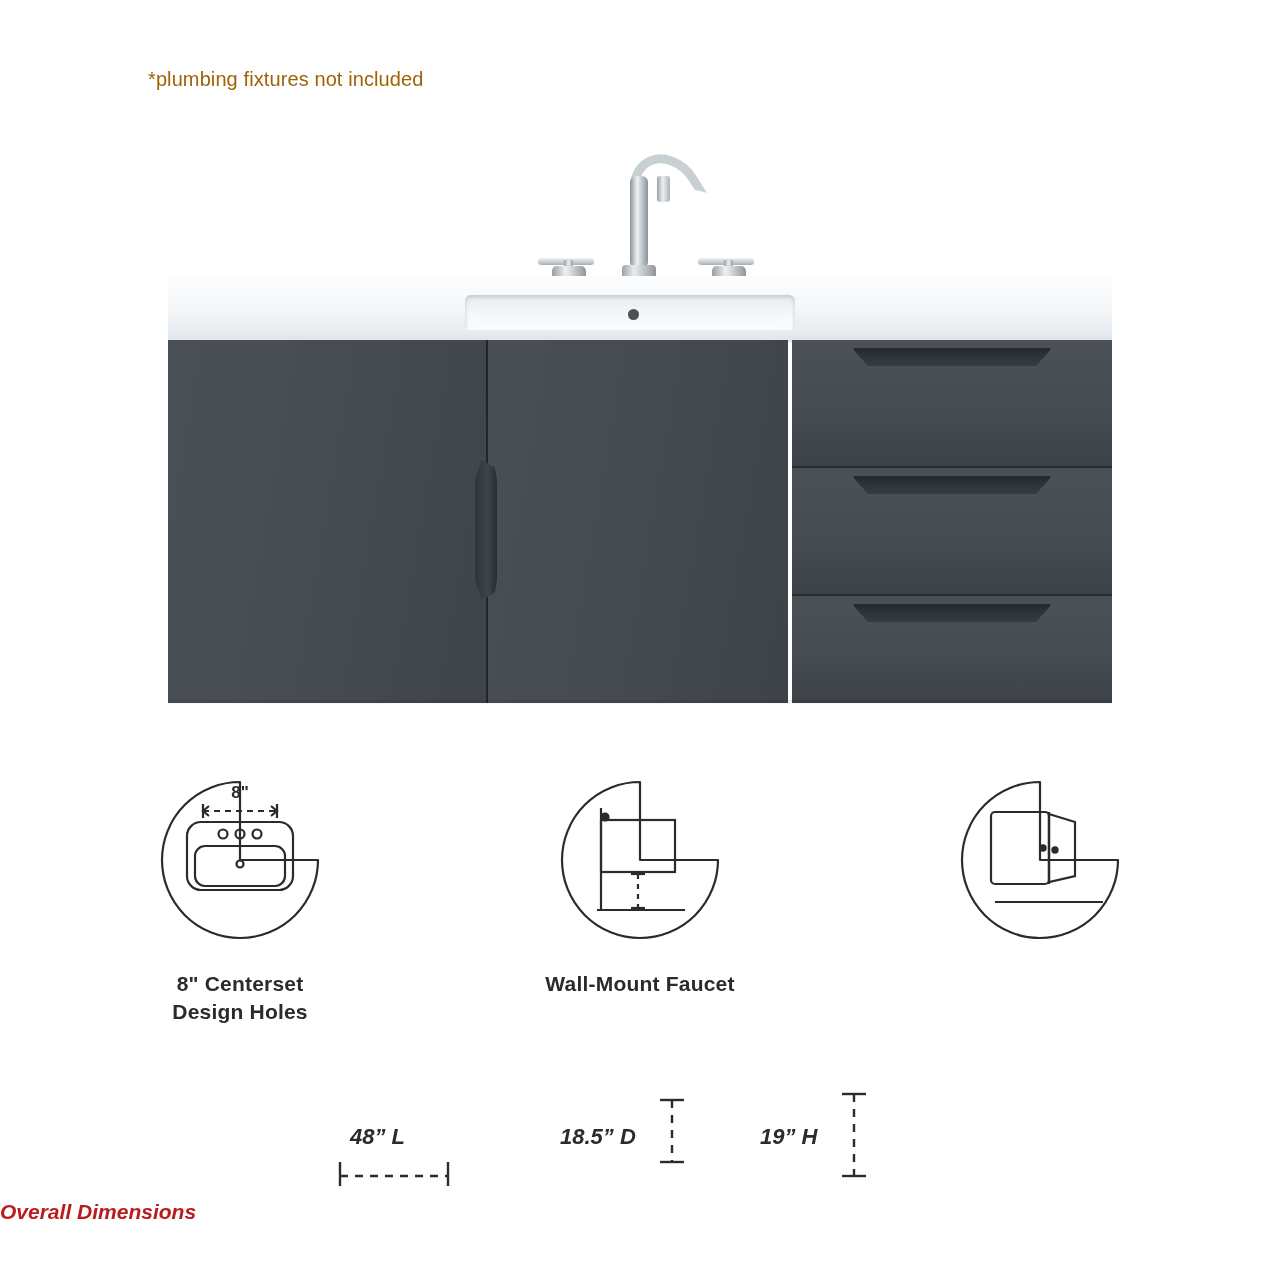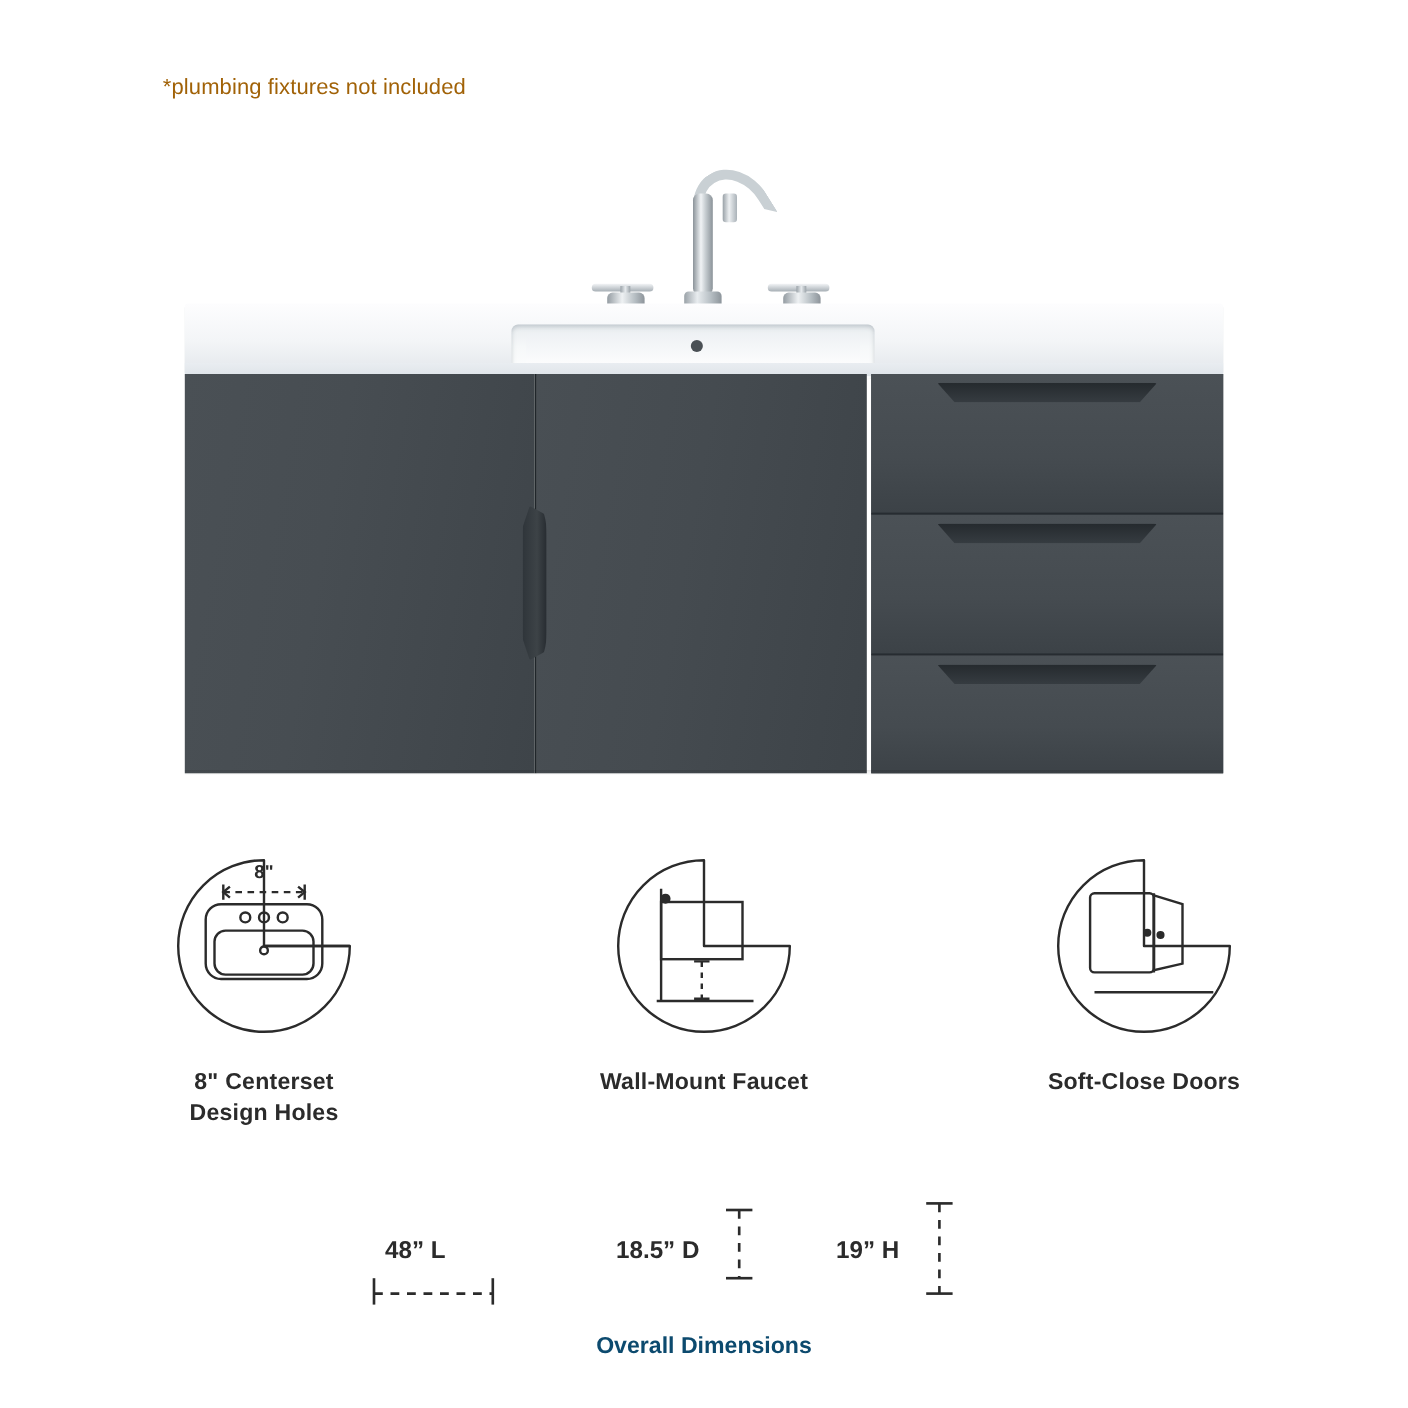--- a/index.html
+++ b/index.html
@@ -267,43 +267,42 @@
     line-height: 28px;
     letter-spacing: .2px;
   }
 
   
   .dimensions {
     position: absolute;
     left: 0;
     top: 1090px;
     width: 1280px;
-    text-align: center;
+    font-style: italic;
   }
   .dim-row {
     display: flex;
     justify-content: center;
     align-items: flex-start;
     gap: 0px;
   }
   .dim-item {
     position: relative;
     height: 110px;
   }
   .dim-text {
     font-size: 22px;
     font-weight: bold;
     color: #2b2b2b;
     white-space: nowrap;
   }
   .dim-caption {
-    margin-top: 12px;
     font-size: 21px;
     font-weight: bold;
-    color: #0c4a6e;
+    color: #b91c1c;
   }
 </style>
 </head>
 <body>
 
 <div class="disclaimer">*plumbing fixtures not included</div>
 
 <div class="product">
 
   <div>
@@ -408,23 +407,20 @@
         <line x1="60" y1="132" x2="168" y2="132"></line>
 
         <rect x="56" y="42" width="58" height="72" rx="4"></rect>
         <line x1="114" y1="42" x2="114" y2="114"></line>
 
         <path d="M114 44 L140 52 L140 106 L114 112 Z"></path>
         <circle cx="108" cy="78" r="2.6" fill="#2b2b2b"></circle>
         <circle cx="120" cy="80" r="2.6" fill="#2b2b2b"></circle>
       </svg>
     </div>
-    <div class="label">
-      <span>Soft-Close Doors</span>
-    </div>
   </div>
 </div>
 
 <div class="dimensions">
   <div class="dim-row">
 
     <div class="dim-item" style="width:230px;">
       <div class="dim-text" style="position:absolute;left:20px;top:34px;">48” L</div>
       <svg width="230" height="110" viewBox="0 0 230 110" fill="none" stroke="#2b2b2b" stroke-width="2.4" style="position:absolute;left:0;top:0;">
         <line x1="10" y1="72" x2="10" y2="96"></line>

